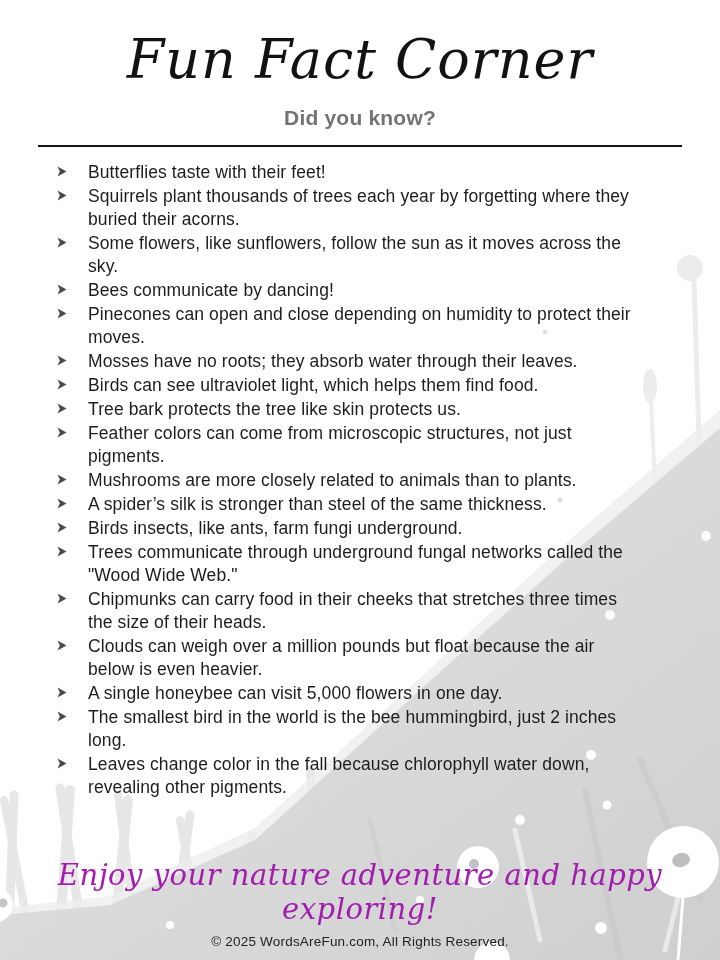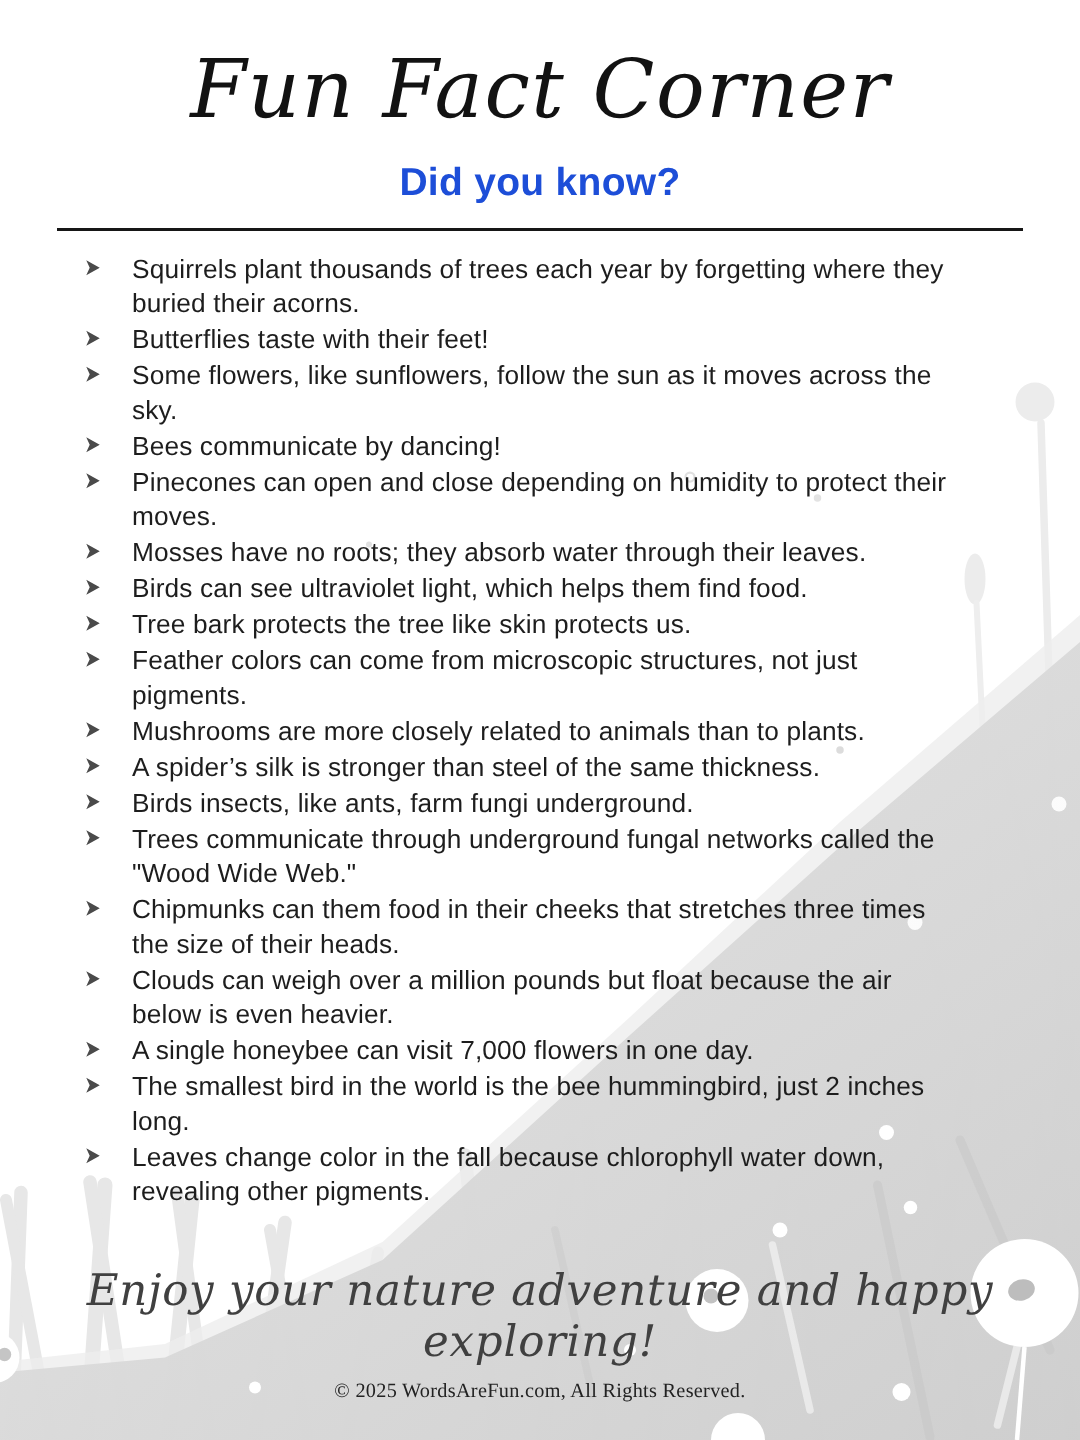--- a/index.html
+++ b/index.html
@@ -9,21 +9,21 @@
     font-family:"Liberation Sans", sans-serif;color:#1c1c1c;
   }
   .bg{position:absolute;inset:0;z-index:0;}
   .content{position:relative;z-index:1;height:100%;}
   header{text-align:center;padding-top:20px;}
   .title{
     margin:0;font-family:"DejaVu Serif", serif;font-style:italic;font-weight:500;
     font-size:54px;line-height:80px;color:#121212;letter-spacing:1px;
   }
   .subtitle{
-    margin:6px 0 0 0;font-size:26px;font-weight:bold;color:#1d4ed8;
+    margin:6px 0 0 0;font-size:21px;font-weight:bold;color:#737373;
     letter-spacing:.2px;
   }
   .divider{
     border:none;border-top:2.5px solid #161616;margin:15px 38px 0 38px;
   }
   ul.facts{
     list-style:none;margin:14px 82px 0 57px;padding:0;
     font-size:17.5px;line-height:23px;letter-spacing:.1px;color:#1d1d1d;
   }
   ul.facts li{
@@ -31,24 +31,24 @@
   }
   .bullet{
     flex:0 0 31px;padding-top:5px;line-height:0;
   }
   .fact-text{flex:1;}
   footer{
     position:absolute;left:0;right:0;bottom:0;text-align:center;z-index:1;
   }
   .closing{
     font-family:"DejaVu Serif", serif;font-style:italic;font-weight:500;
-    font-size:29px;color:#404040;letter-spacing:.5px;margin:0 20px 8px 20px;
+    font-size:29px;color:#a21caf;letter-spacing:.5px;margin:0 20px 8px 20px;
   }
   .copyright{
-    font-size:13.5px;color:#222;margin-bottom:25px;letter-spacing:.2px;font-family:Liberation Serif, serif;
+    font-size:13.5px;color:#222;margin-bottom:11px;letter-spacing:.2px;
   }
 </style>
 </head>
 <body>
 
 <div class="page">
 
   <svg class="bg" width="720" height="960" viewBox="0 0 720 960">
     <defs>
       <linearGradient id="washGrad" x1="0" y1="0" x2="1" y2="1">
@@ -133,38 +133,38 @@
       <hr class="divider">
     </header>
 
     <ul class="facts" id="facts-list">
   <li>
     <span class="bullet">
       <svg width="10" height="11" viewBox="0 0 10 11">
         <polygon points="0.5,0.5 9.5,5.5 0.5,10.5 2.8,5.5" fill="#4a4a4a"></polygon>
       </svg>
     </span>
+    <span class="fact-text">Butterflies taste with their feet!</span>
+  </li>
+
+  <li>
+    <span class="bullet">
+      <svg width="10" height="11" viewBox="0 0 10 11">
+        <polygon points="0.5,0.5 9.5,5.5 0.5,10.5 2.8,5.5" fill="#4a4a4a"></polygon>
+      </svg>
+    </span>
     <span class="fact-text">Squirrels plant thousands of trees each year by forgetting where they buried their acorns.</span>
   </li>
 
   <li>
     <span class="bullet">
       <svg width="10" height="11" viewBox="0 0 10 11">
         <polygon points="0.5,0.5 9.5,5.5 0.5,10.5 2.8,5.5" fill="#4a4a4a"></polygon>
       </svg>
     </span>
-    <span class="fact-text">Butterflies taste with their feet!</span>
-  </li>
-
-  <li>
-    <span class="bullet">
-      <svg width="10" height="11" viewBox="0 0 10 11">
-        <polygon points="0.5,0.5 9.5,5.5 0.5,10.5 2.8,5.5" fill="#4a4a4a"></polygon>
-      </svg>
-    </span>
     <span class="fact-text">Some flowers, like sunflowers, follow the sun as it moves across the sky.</span>
   </li>
 
   <li>
     <span class="bullet">
       <svg width="10" height="11" viewBox="0 0 10 11">
         <polygon points="0.5,0.5 9.5,5.5 0.5,10.5 2.8,5.5" fill="#4a4a4a"></polygon>
       </svg>
     </span>
     <span class="fact-text">Bees communicate by dancing!</span>
@@ -252,39 +252,39 @@
     <span class="fact-text">Trees communicate through underground fungal networks called the "Wood Wide Web."</span>
   </li>
 
 
   <li>
     <span class="bullet">
       <svg width="10" height="11" viewBox="0 0 10 11">
         <polygon points="0.5,0.5 9.5,5.5 0.5,10.5 2.8,5.5" fill="#4a4a4a"></polygon>
       </svg>
     </span>
-    <span class="fact-text">Chipmunks can them food in their cheeks that stretches three times the size of their heads.</span>
+    <span class="fact-text">Chipmunks can carry food in their cheeks that stretches three times the size of their heads.</span>
   </li>
 
   <li>
     <span class="bullet">
       <svg width="10" height="11" viewBox="0 0 10 11">
         <polygon points="0.5,0.5 9.5,5.5 0.5,10.5 2.8,5.5" fill="#4a4a4a"></polygon>
       </svg>
     </span>
     <span class="fact-text">Clouds can weigh over a million pounds but float because the air below is even heavier.</span>
   </li>
 
   <li>
     <span class="bullet">
       <svg width="10" height="11" viewBox="0 0 10 11">
         <polygon points="0.5,0.5 9.5,5.5 0.5,10.5 2.8,5.5" fill="#4a4a4a"></polygon>
       </svg>
     </span>
-    <span class="fact-text">A single honeybee can visit 7,000 flowers in one day.</span>
+    <span class="fact-text">A single honeybee can visit 5,000 flowers in one day.</span>
   </li>
 
   <li>
     <span class="bullet">
       <svg width="10" height="11" viewBox="0 0 10 11">
         <polygon points="0.5,0.5 9.5,5.5 0.5,10.5 2.8,5.5" fill="#4a4a4a"></polygon>
       </svg>
     </span>
     <span class="fact-text">The smallest bird in the world is the bee hummingbird, just 2 inches long.</span>
   </li>

